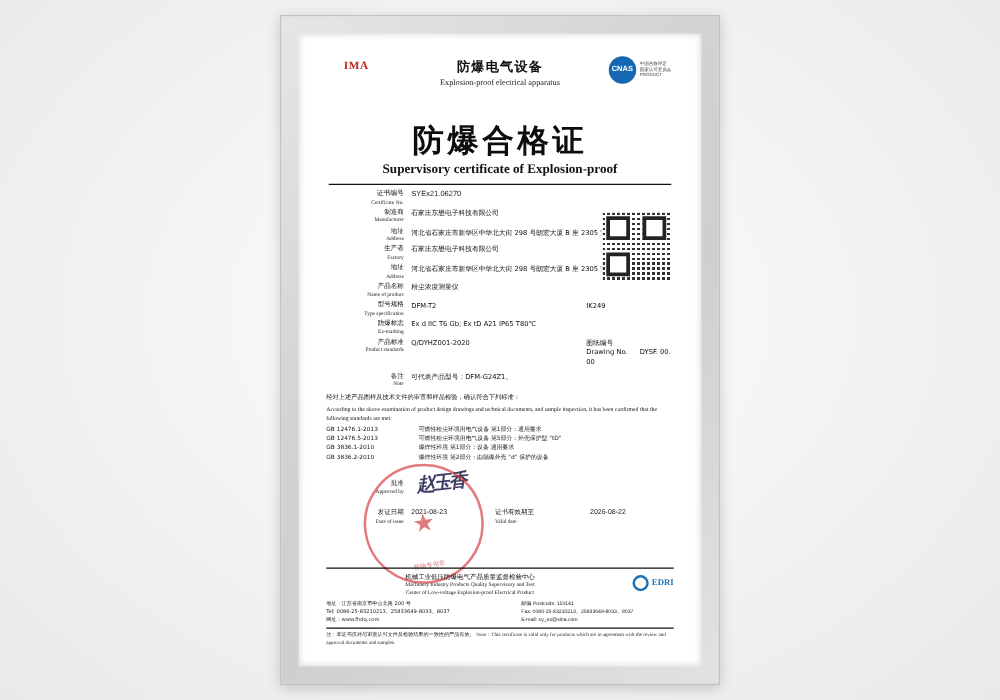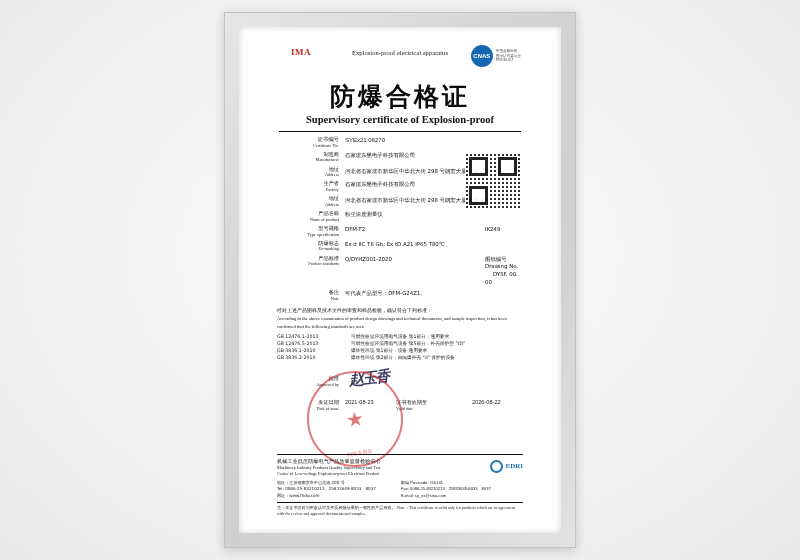--- a/index.html
+++ b/index.html
@@ -32,21 +32,21 @@
     box-sizing: border-box;
     padding: 14px;
   }
   .frame-inner {
     position: relative;
     width: 100%;
     height: 100%;
     background: #ffffff;
     box-shadow: inset 0 0 6px rgba(0,0,0,0.18);
     box-sizing: border-box;
-    padding: 10px 24px;
+    padding: 10px 8px;
   }
   .cert {
     position: relative;
     width: 100%;
     height: 100%;
     background: #ffffff;
     color: #1b1b1b;
     box-sizing: border-box;
     padding: 8px 14px 6px 14px;
     overflow: hidden;
@@ -122,21 +122,21 @@
   .cnas-txt {
     font-size: 3.6px;
     line-height: 1.35;
     color: #3a3a3a;
     text-align: left;
   }
 
   
   .big-title {
     text-align: center;
-    margin-top: 0;
+    margin-top: 16px;
   }
   .big-cn {
     font-size: 25px;
     font-weight: bold;
     letter-spacing: 3px;
     color: #0d0d0d;
     font-family: "DejaVu Sans", sans-serif;
     line-height: 1.1;
   }
   .big-en {
@@ -337,21 +337,21 @@
   
   .footer {
     position: absolute;
     left: 14px;
     right: 14px;
     bottom: 6px;
   }
   .foot-rule { height: 1px; background: #111; margin-bottom: 3px; }
   .foot-org {
     position: relative;
-    text-align: left;
+    text-align: center;
     padding-right: 48px;
   }
   .foot-org .cn { font-size: 5.2px; font-family: "DejaVu Sans", sans-serif; color: #111; }
   .foot-org .en { font-size: 4.4px; font-family: "Liberation Serif", serif; color: #151515; line-height: 1.45; display: block; }
   .edri {
     position: absolute;
     right: 0;
     top: 2px;
     display: flex;
     align-items: center;
@@ -386,20 +386,21 @@
   <div class="frame">
     <div class="frame-inner">
       <div class="cert">
 
         <div class="hdr">
           <div class="logo-ima">
             <span class="mark">IMA</span>
             <span class="sub"></span>
           </div>
           <div class="hdr-title">
+            <div class="hdr-cn">防爆电气设备</div>
             <div class="hdr-en">Explosion-proof electrical apparatus</div>
           </div>
           <div class="logo-cnas">
             <div class="cnas-badge">CNAS</div>
             <div class="cnas-txt">中国合格评定<br>国家认可委员会<br>PRODUCT</div>
           </div>
         </div>
 
         <div class="big-title">
           <div class="big-cn">防爆合格证</div>

